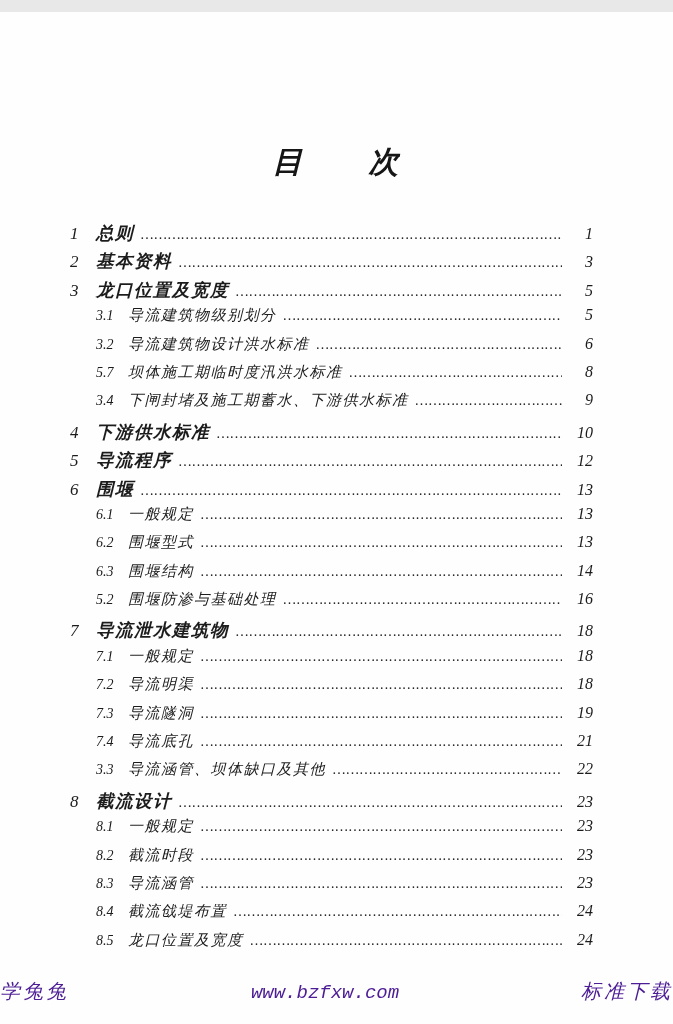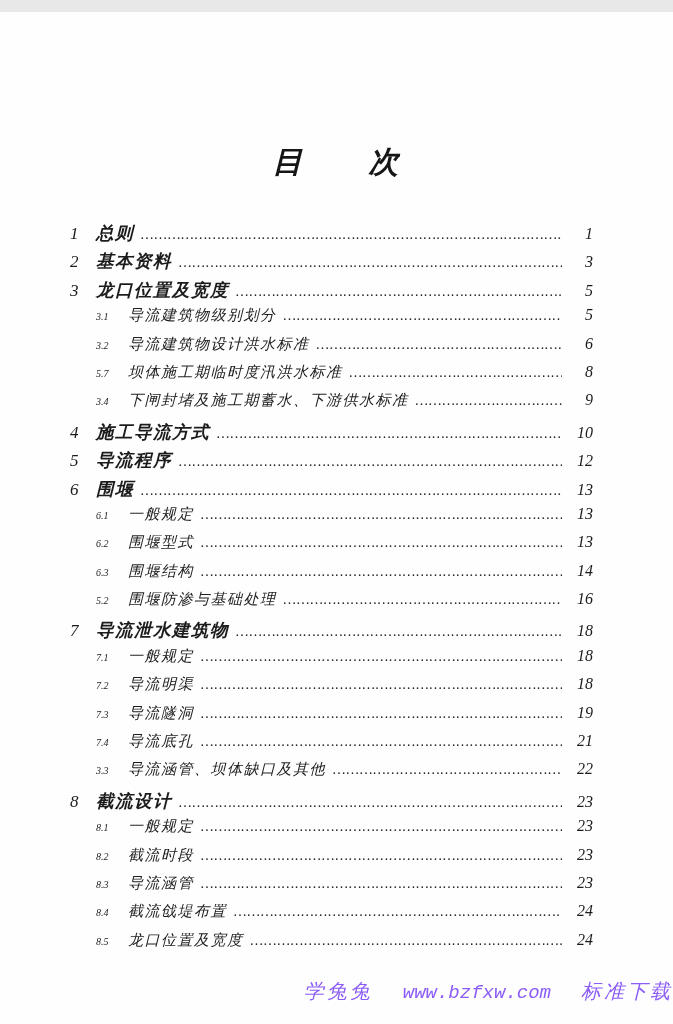--- a/index.html
+++ b/index.html
@@ -55,32 +55,32 @@
   .toc-row .pageno {
     flex: 0 0 26px;
     text-align: right;
     font-size: 16px;
   }
   
   .toc-row.level-1 .num { width: 26px; font-size: 17px; }
   .toc-row.level-1 .label { font-size: 17.5px; font-weight: 600; }
   
   .toc-row.level-2 { padding-left: 26px; }
-  .toc-row.level-2 .num { width: 32px; font-size: 10px; }
+  .toc-row.level-2 .num { width: 32px; font-size: 14px; }
   .toc-row.level-2 .label { font-size: 15px; font-weight: 500; }
   .footer {
     position: absolute;
     left: 0;
     top: 966px;
     width: 100%;
     display: flex;
-    justify-content: flex-end;
+    justify-content: space-between;
     align-items: baseline;
     gap: 30px;
-    color: #8b5cf6;
+    color: #4c1d95;
   }
   .footer .cjk { font-size: 20px; letter-spacing: 3px; }
   .footer .mono {
     font-family: "Liberation Mono", "DejaVu Sans Mono", monospace;
     font-size: 19px;
   }
 </style>
 </head>
 <body>
 
@@ -134,21 +134,21 @@
 
       <div class="toc-row level-2">
         <span class="num">3.4</span>
         <span class="label">下闸封堵及施工期蓄水、下游供水标准</span>
         <span class="leader"></span>
         <span class="pageno">9</span>
       </div>
 
       <div class="toc-row level-1">
         <span class="num">4</span>
-        <span class="label">施工导流方式</span>
+        <span class="label">下游供水标准</span>
         <span class="leader"></span>
         <span class="pageno">10</span>
       </div>
 
       <div class="toc-row level-1">
         <span class="num">5</span>
         <span class="label">导流程序</span>
         <span class="leader"></span>
         <span class="pageno">12</span>
       </div>

